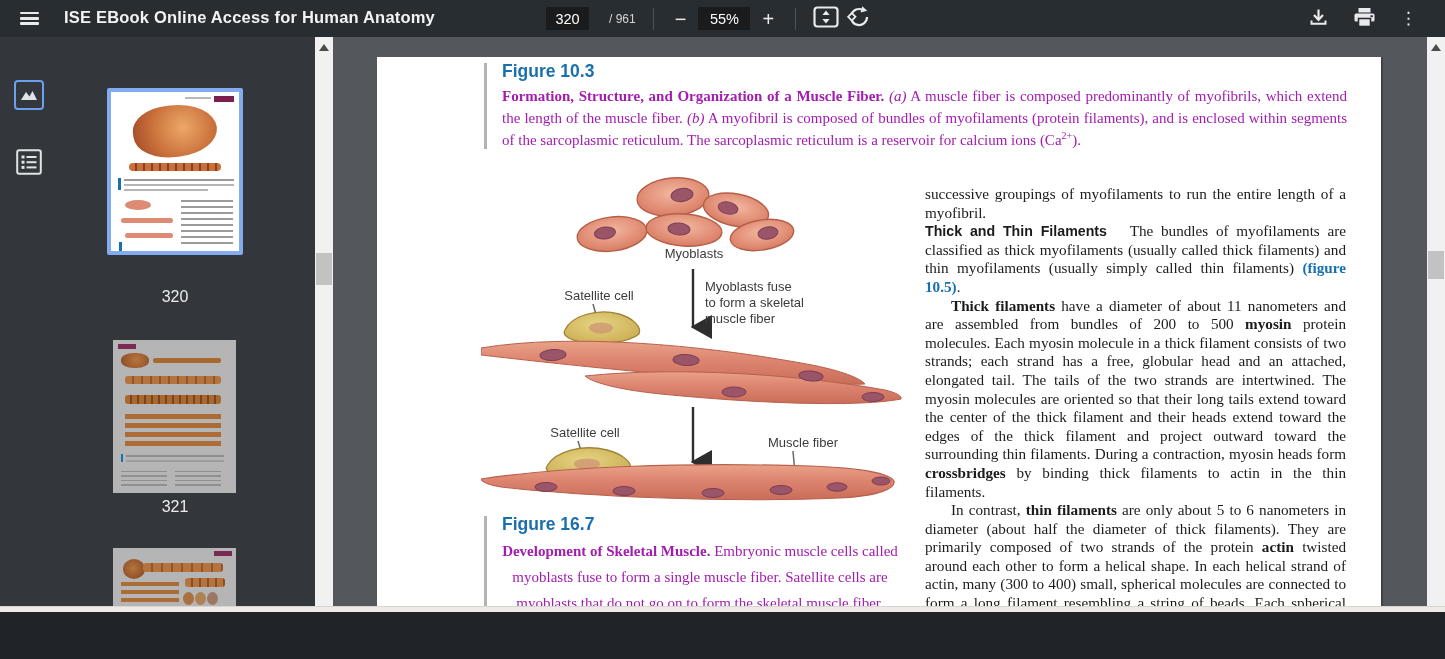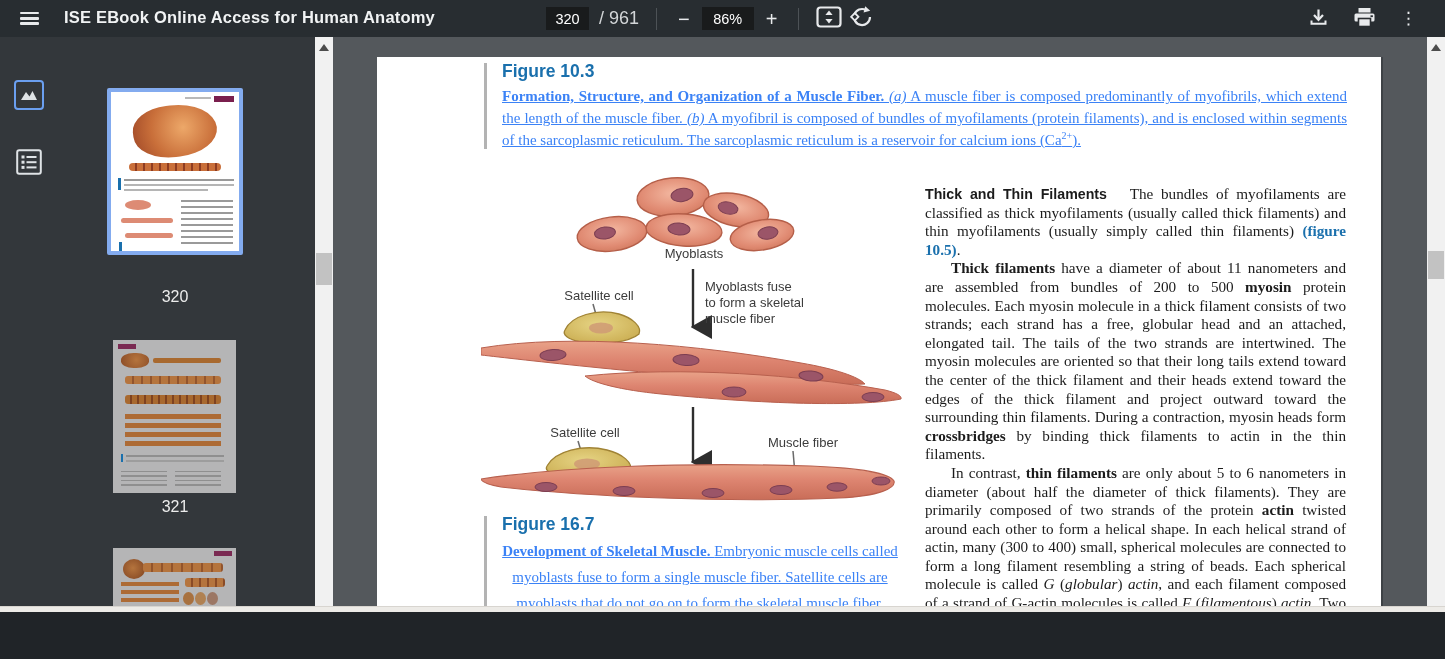--- a/index.html
+++ b/index.html
@@ -14,21 +14,21 @@
     background:#282d31; color:#eceff1; z-index:30;
   }
   .hamburger { position:absolute; left:20px; top:12px; width:19px; height:13px; cursor:pointer; }
   .hamburger span { display:block; height:2.4px; background:#e8eaec; margin-bottom:2.8px; border-radius:1px; }
   .tb-title { position:absolute; left:64px; top:8px; font-size:16.5px; font-weight:700; color:#f1f3f4; letter-spacing:.2px; }
   .tb-center { position:absolute; left:546px; top:0; height:37px; display:flex; align-items:center; gap:8px; }
   .pg-input {
     width:43px; height:23px; background:#191b1c; border:none; color:#fff;
     text-align:center; font-size:14.5px; font-family:"Liberation Sans",sans-serif;
   }
-  .pg-total { font-size:18px; color:#d3d6d8; margin-left:2px; }
+  .pg-total { font-size:12px; color:#d3d6d8; margin-left:12px; }
   .tb-sep { width:1px; height:22px; background:#4d5256; margin:0 9px; }
   .tb-btn { background:none; border:none; color:#e8eaec; font-size:20px; line-height:20px; cursor:pointer; padding:0 4px; font-family:"Liberation Sans",sans-serif; }
   .zoom-box { width:52px; height:23px; background:#191b1c; color:#fff; font-size:14.5px; display:flex; align-items:center; justify-content:center; }
   .tb-right { position:absolute; right:28px; top:0; height:37px; display:flex; align-items:center; gap:24px; }
   .icon-btn { background:none; border:none; cursor:pointer; display:flex; align-items:center; color:#e8eaec; }
   .more-glyph { font-size:17px; letter-spacing:0; color:#e8eaec; }
   
   .sidebar { position:absolute; left:0; top:37px; width:315px; height:616px; background:#33373b; z-index:20; }
   .rail-btn { position:absolute; left:14px; width:30px; height:30px; border-radius:4px; border:2px solid transparent;
               display:flex; align-items:center; justify-content:center; cursor:pointer; background:none; }
@@ -45,21 +45,21 @@
   .arr.dn { bottom:7px; border-top:7px solid #4c4c4c; }
   .vthumb { position:absolute; left:1px; width:16px; background:#c2c2c2; cursor:pointer; }
   .hscroll { position:absolute; left:0; bottom:0; width:1445px; height:6px; background:#edebe7; border-top:1px solid #d8d5d0; z-index:40; }
   
   .page {
     position:absolute; left:377px; top:57px; width:1006px; height:602px;
     background:#ffffff; border-right:2px solid #3e4246; z-index:10;
   }
   .figbar { position:absolute; width:3px; background:#b3b3b3; }
   .figtitle { position:absolute; color:#1a70ad; font-size:17.5px; font-weight:700; font-family:"Liberation Sans",sans-serif; }
-  .figcap { position:absolute; font-family:"Liberation Serif",serif; color:#3b82f6; font-size:15px;text-decoration:underline; }
+  .figcap { position:absolute; font-family:"Liberation Serif",serif; color:#a21caf; font-size:15px; }
   .figcap.f3 { line-height:22px; text-align:justify; }
   .figcap.f4 { line-height:26px;text-align:center; }
   .col { position:absolute; font-family:"Liberation Serif",serif; color:#1b1b1b; font-size:15.2px; line-height:18.6px; }
   .col p { text-align:justify; }
   .col p.indent { text-indent:26px; }
   .col p.gap { }
   .seg-b { font-weight:bold; }
   .seg-i { font-style:italic; }
   .seg-sup { vertical-align:super; font-size:10px; line-height:0; }
   .seg-h { font-family:"Liberation Sans",sans-serif; font-weight:bold; font-size:14.2px; }
@@ -77,21 +77,21 @@
         <span></span>
         <span></span>
       </div>
     <div class="tb-title">ISE EBook Online Access for Human Anatomy</div>
 
     <div class="tb-center">
       <input class="pg-input" value="320" style="">
       <span class="pg-total">/ 961</span>
       <span class="tb-sep"></span>
       <button class="tb-btn">−</button>
-      <div class="zoom-box">86%</div>
+      <div class="zoom-box">55%</div>
       <button class="tb-btn">+</button>
       <span class="tb-sep"></span>
       <button class="icon-btn" title="">
         <span>
           <svg width="26" height="22" viewBox="0 0 26 22" fill="none">
             <rect x="1.5" y="1.5" width="23" height="19" rx="3" stroke="#e8eaec" stroke-width="2.2"></rect>
             <polygon points="13,4.5 9.4,9 16.6,9" fill="#e8eaec"></polygon>
             <polygon points="13,17.5 9.4,13 16.6,13" fill="#e8eaec"></polygon>
           </svg>
         </span>
@@ -299,20 +299,21 @@
         <ellipse cx="356" cy="330" rx="10" ry="4.2" fill="#9b5568" stroke="#7c3e52"></ellipse>
         <ellipse cx="400" cy="324" rx="9" ry="4" fill="#9b5568" stroke="#7c3e52"></ellipse>
       </g>
     </svg>
 
     <div class="figbar" style="left:107px; top:459px; height:102px;"></div>
     <div class="figtitle" style="left:125px; top:457px;">Figure 16.7</div>
     <div class="figcap f4" style="left:125px; top:481px; width:396px;"><span class="seg-b">Development of Skeletal Muscle. </span><span>Embryonic muscle cells called myoblasts fuse to form a single muscle fiber. Satellite cells are myoblasts that do not go on to form the skeletal muscle fiber. Instead, satellite cells remain with postnatal skeletal muscle tissue and assist in repair of muscles.</span></div>
 
     <div class="col" style="left:548px; top:128px; width:421px;">
+      <p><span>successive groupings of myofilaments to run the entire length of a myofibril.</span></p>
       <p class="gap"><span class="seg-h">Thick and Thin Filaments</span><span>&nbsp;&nbsp; The bundles of myofilaments are classified as thick myofilaments (usually called thick filaments) and thin myofilaments (usually simply called thin filaments) </span><span class="seg-link">(figure 10.5)</span><span>.</span></p>
       <p class="indent"><span class="seg-b">Thick filaments</span><span> have a diameter of about 11 nanometers and are assembled from bundles of 200 to 500 </span><span class="seg-b">myosin</span><span> protein molecules. Each myosin molecule in a thick filament consists of two strands; each strand has a free, globular head and an attached, elongated tail. The tails of the two strands are intertwined. The myosin molecules are oriented so that their long tails extend toward the center of the thick filament and their heads extend toward the edges of the thick filament and project outward toward the surrounding thin filaments. During a contraction, myosin heads form </span><span class="seg-b">crossbridges</span><span> by binding thick filaments to actin in the thin filaments.</span></p>
       <p class="indent"><span>In contrast, </span><span class="seg-b">thin filaments</span><span> are only about 5 to 6 nanometers in diameter (about half the diameter of thick filaments). They are primarily composed of two strands of the protein </span><span class="seg-b">actin</span><span> twisted around each other to form a helical shape. In each helical strand of actin, many (300 to 400) small, spherical molecules are connected to form a long filament resembling a string of beads. Each spherical molecule is called </span><span class="seg-i">G</span><span> (</span><span class="seg-i">globular</span><span>) </span><span class="seg-i">actin</span><span>, and each filament composed of a strand of G-actin molecules is called </span><span class="seg-i">F</span><span> (</span><span class="seg-i">filamentous</span><span>) </span><span class="seg-i">actin</span><span>. Two regulatory</span></p>
     </div>
   </main>
 
   <div class="vscroll" style="left:1427px;">
     <div class="arr up"></div>
     <div class="vthumb" style="top:214px; height:28px;"></div>
     <div class="arr dn"></div>

